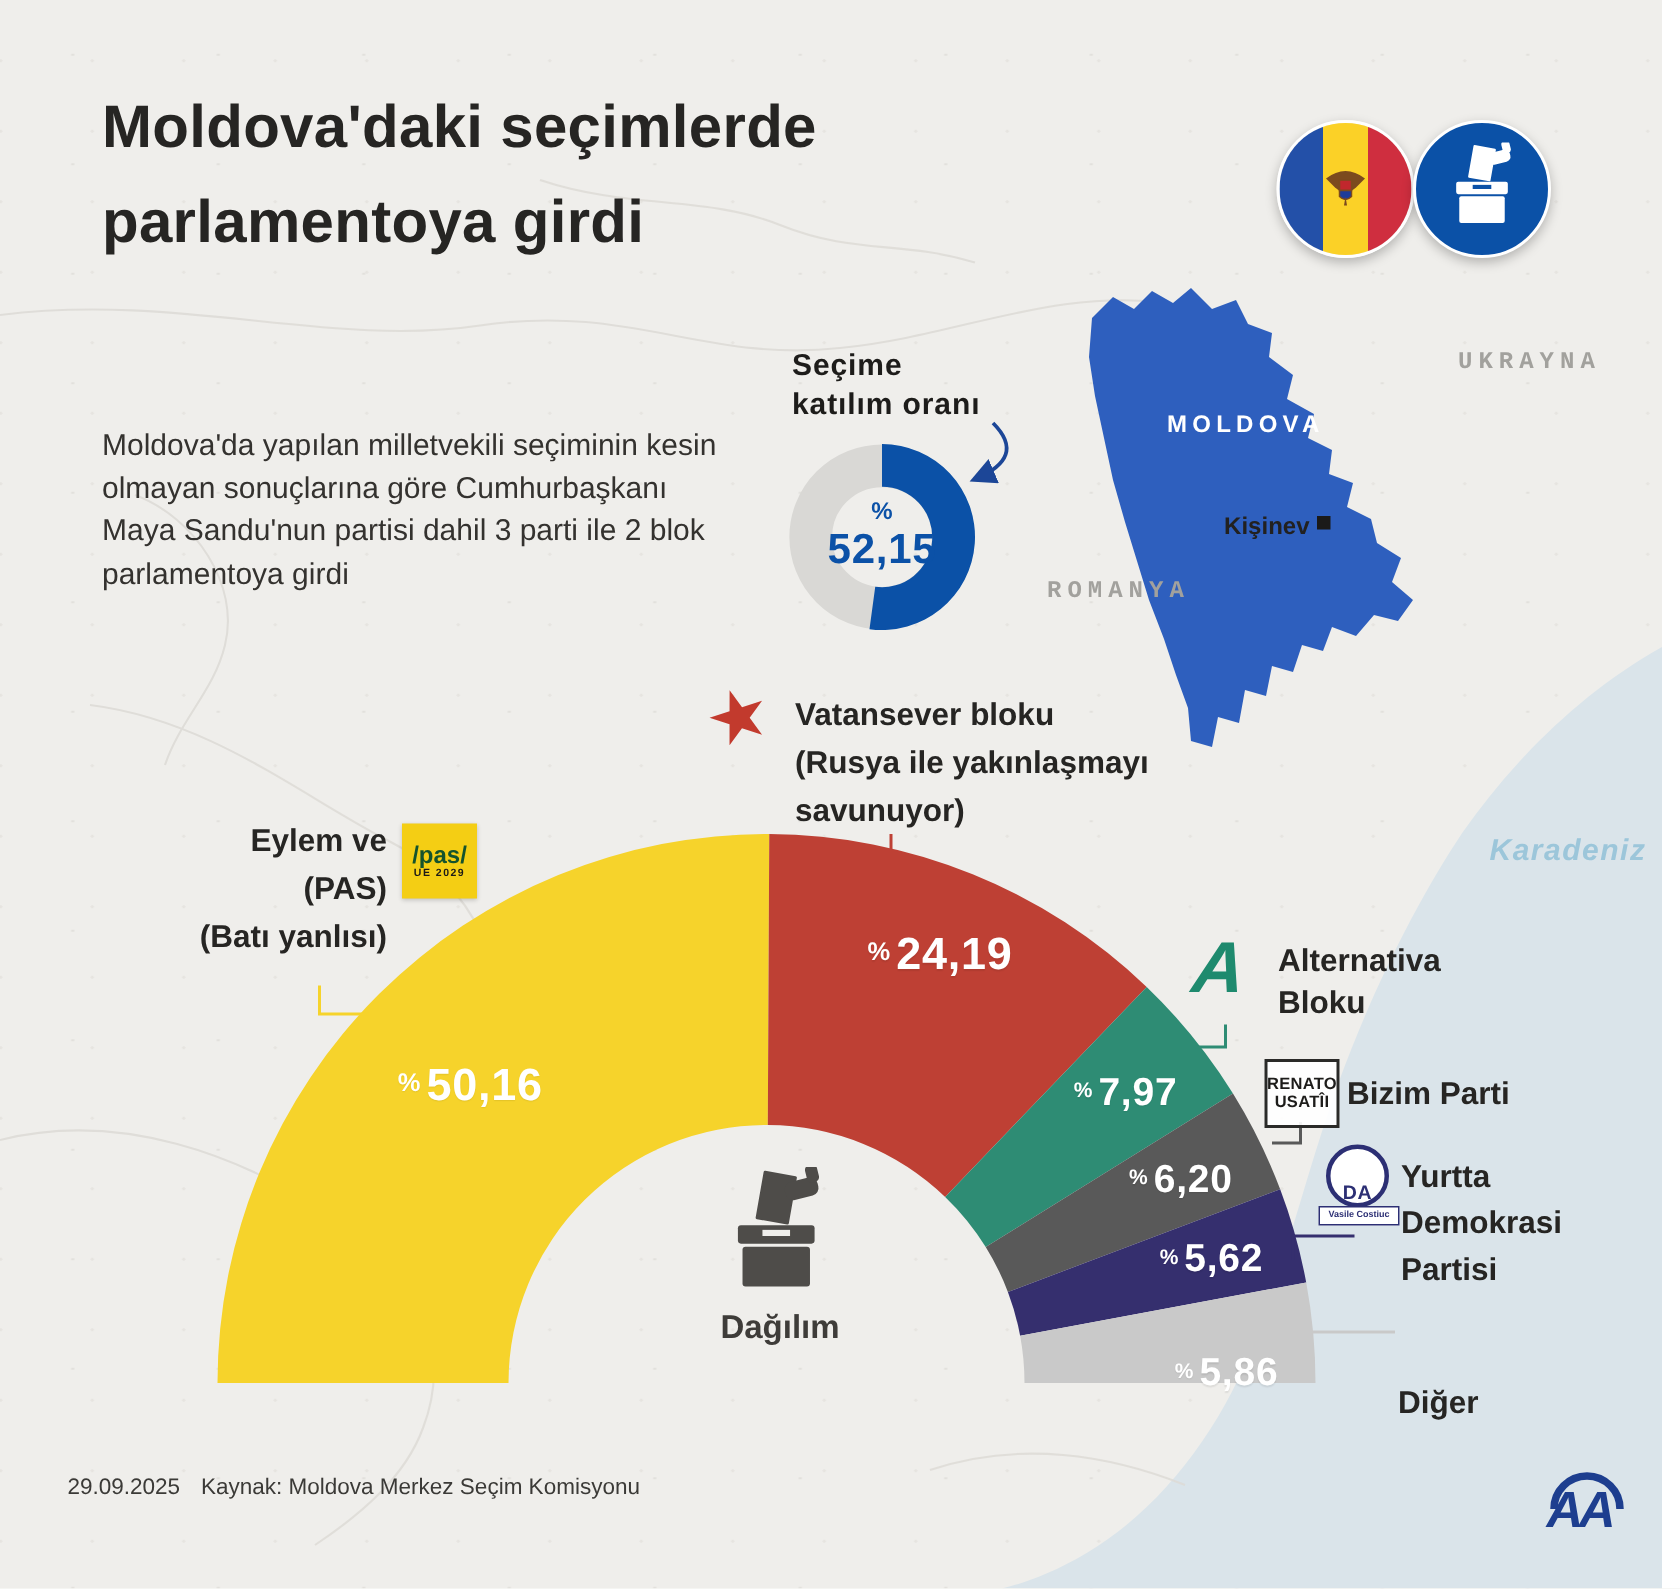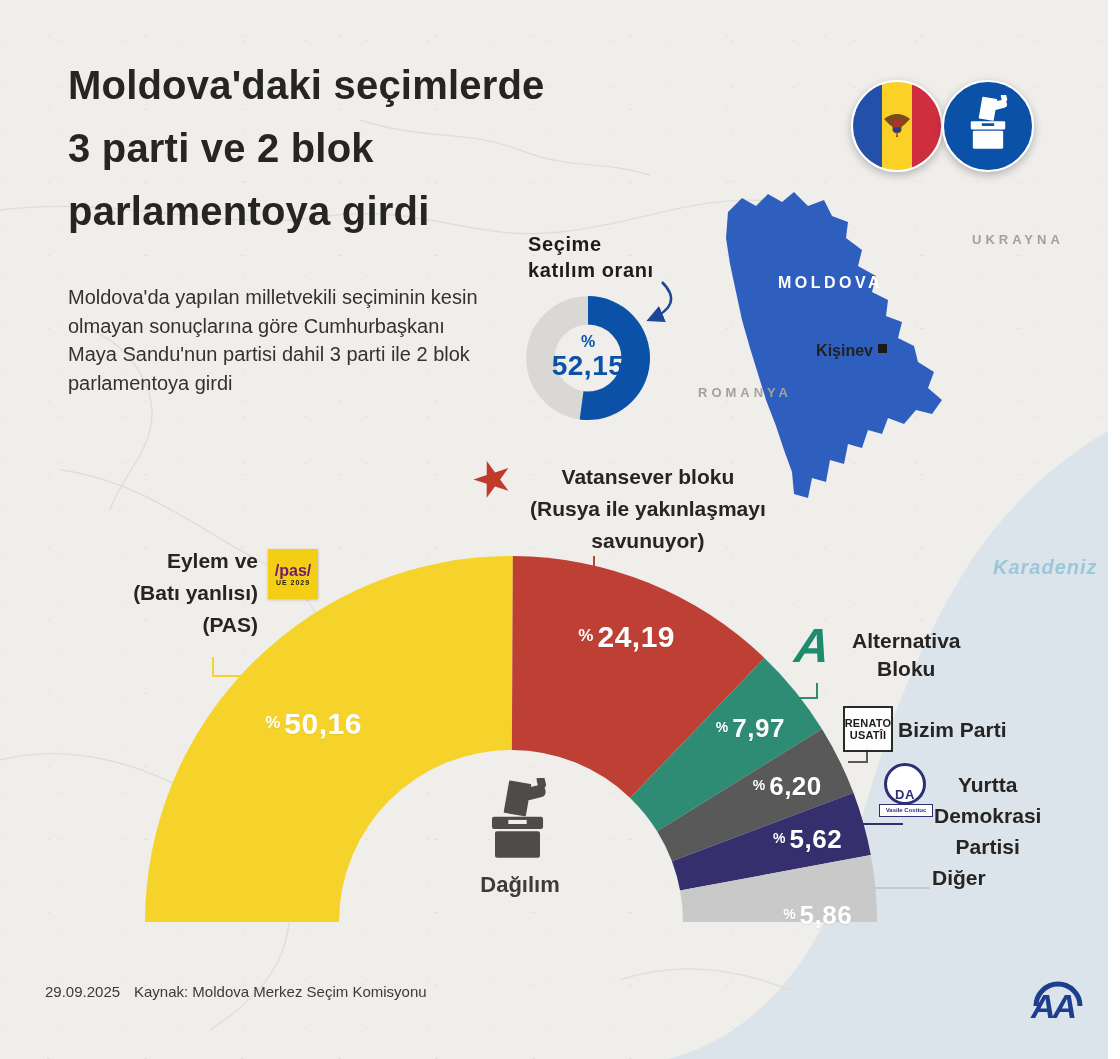--- a/index.html
+++ b/index.html
@@ -20,40 +20,40 @@
   
   .title{left:68px;top:54px;font-size:40px;line-height:63px;font-weight:800;color:#262523;letter-spacing:.2px;}
   .intro{left:68px;top:283px;width:412px;font-size:20px;line-height:28.5px;font-weight:500;color:#34322f;}
   
   .turnout-label{left:528px;top:231px;font-size:20px;line-height:26px;font-weight:800;color:#1d1c1a;letter-spacing:.6px;}
   .turnout-center{left:523px;top:293px;width:130px;height:130px;display:flex;flex-direction:column;
     align-items:center;justify-content:center;color:#0B51A7;}
   .turnout-center .sign{font-size:16px;font-weight:800;line-height:16px;}
   .turnout-center .val{font-size:28px;font-weight:800;letter-spacing:.5px;}
   
-  .geo{color:#a2a19d;font-weight:700;letter-spacing:4px;font-size:13px;}
+  .geo{color:#a2a19d;font-weight:700;letter-spacing:4px;font-size:16px;font-family:Liberation Mono, monospace;}
   .sea-label{color:#9cc6da;font-style:italic;font-weight:600;font-size:20px;letter-spacing:1px;}
   
   .badge{width:88px;height:88px;border-radius:50%;border:2px solid #fff;box-shadow:0 3px 8px rgba(0,0,0,.25);overflow:hidden;}
   .flag-badge{left:851px;top:80px;display:flex;}
   .flag-badge .stripe{flex:1;}
   .ballot-badge{left:942px;top:80px;background:#0B51A7;display:flex;align-items:center;justify-content:center;}
   .flag-emblem{position:absolute;left:50%;top:50%;transform:translate(-50%,-50%);}
   
-  .callout{font-size:21px;line-height:32px;font-weight:600;color:#262523;text-align:center;}
+  .callout{font-size:21px;line-height:32px;font-weight:600;color:#262523;}
   .pas-text{left:40px;top:545px;width:218px;text-align:right;}
   .vatansever-text{left:530px;top:461px;}
   .alternativa-text{left:852px;top:627px;line-height:28px;}
   .bizim-text{left:898px;top:714px;}
   .yurtta-text{left:934px;top:769px;line-height:31px;}
-  .diger-text{left:932px;top:862px;}
+  .diger-text{left:932px;top:920px;}
   
   .pas-logo{left:268px;top:549px;width:50px;height:50px;background:#F4CE14;display:flex;flex-direction:column;
     align-items:center;justify-content:center;box-shadow:0 1px 3px rgba(0,0,0,.2);}
-  .pas-logo .m{font-size:16px;font-weight:800;color:#701a75;line-height:17px;}
+  .pas-logo .m{font-size:16px;font-weight:800;color:#14532d;line-height:17px;}
   .pas-logo .s{font-size:7px;font-weight:700;color:#1c1b18;letter-spacing:1px;}
   .star-icon{left:471px;top:455px;font-size:48px;color:#C23A2D;transform:rotate(-18deg);line-height:48px;}
   .alternativa-logo{left:795px;top:622px;font-size:48px;line-height:48px;font-weight:800;color:#1E8A6E;
     font-style:italic;transform:skewX(-6deg);}
   .renato-logo{left:843px;top:706px;width:46px;height:42px;border:2px solid #2a2a28;background:rgba(255,255,255,.92);
     display:flex;flex-direction:column;align-items:center;justify-content:center;}
   .renato-logo .l{font-size:11px;font-weight:800;color:#1d1c1a;line-height:12.5px;letter-spacing:.2px;}
   .da-logo{left:884px;top:763px;width:42px;height:42px;border-radius:50%;border:3px solid #2C2F74;background:#fff;
     display:flex;align-items:flex-end;justify-content:center;box-sizing:border-box;}
   .da-logo .t{font-size:13px;font-weight:800;color:#2C2F74;letter-spacing:.5px;}
@@ -88,21 +88,20 @@
       <path d="M 60 470 C 140 480 200 530 258 560 C 318 590 342 650 330 702 C 322 740 300 770 292 800"></path>
       <path d="M 0 760 C 80 740 160 770 220 810 C 280 850 302 900 282 952 C 270 985 240 1010 210 1030"></path>
       <path d="M 360 120 C 420 140 470 130 520 150 C 570 170 600 160 650 175"></path>
       <path d="M 90 330 C 130 345 160 390 150 430 C 143 460 120 480 110 510"></path>
       <path d="M 620 980 C 680 960 740 970 790 990"></path>
     </g>
   </svg>
 
   <div class="abs title">
     <div>Moldova'daki seçimlerde</div>
-    <div>3 parti ve 2 blok</div>
     <div>parlamentoya girdi</div>
   </div>
 
   <div class="abs intro">Moldova'da yapılan milletvekili seçiminin kesin olmayan sonuçlarına göre Cumhurbaşkanı Maya Sandu'nun partisi dahil 3 parti ile 2 blok parlamentoya girdi</div>
 
   <div class="abs turnout-label">
     <div>Seçime</div>
     <div>katılım oranı</div>
   </div>
   <svg class="abs" id="turnout-svg" style="left:523px;top:293px" width="130" height="130">
@@ -184,22 +183,22 @@
       <div class="pct big" style="left: 313.508px; top: 723.513px;"><span class="sign">%</span><span class="val">50,16</span></div>
       <div class="pct big" style="left: 626.673px; top: 636.546px;"><span class="sign">%</span><span class="val">24,19</span></div>
       <div class="pct small" style="left: 750.371px; top: 728.182px;"><span class="sign">%</span><span class="val">7,97</span></div>
       <div class="pct small" style="left: 787.251px; top: 785.804px;"><span class="sign">%</span><span class="val">6,20</span></div>
       <div class="pct small" style="left: 807.645px; top: 839.142px;"><span class="sign">%</span><span class="val">5,62</span></div>
       <div class="pct small" style="left: 817.696px; top: 915px;"><span class="sign">%</span><span class="val">5,86</span></div>
     </div>
 
   <div class="abs callout pas-text">
     <div>Eylem ve</div>
+    <div>(PAS)</div>
     <div>(Batı yanlısı)</div>
-    <div>(PAS)</div>
   </div>
   <div class="abs pas-logo">
     <div class="m">/pas/</div>
     <div class="s">UE 2029</div>
   </div>
 
   <div class="abs star-icon">★</div>
   <div class="abs callout vatansever-text">
     <div>Vatansever bloku</div>
     <div>(Rusya ile yakınlaşmayı</div>

